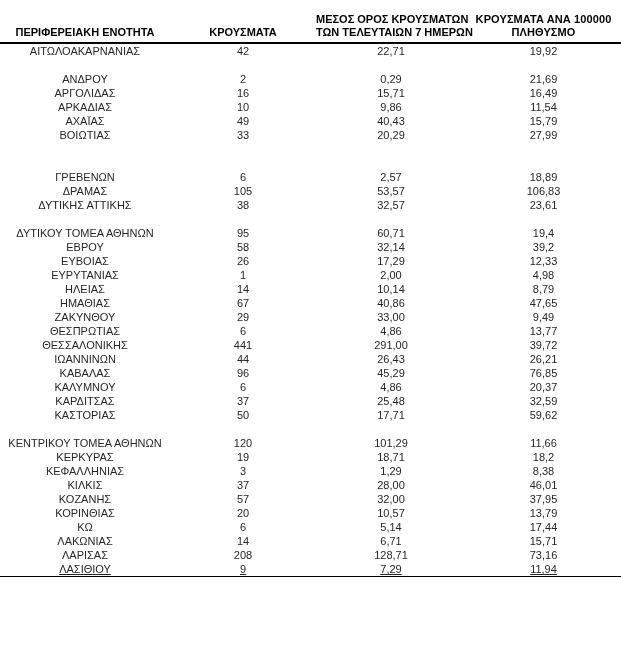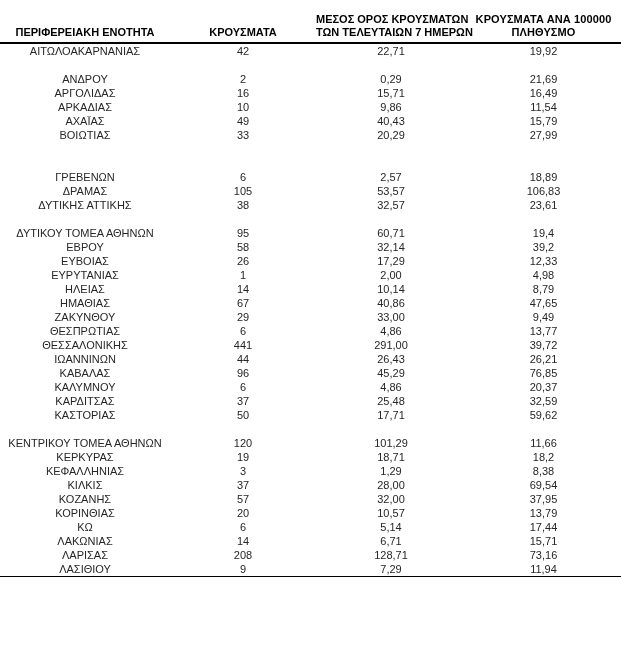--- a/index.html
+++ b/index.html
@@ -53,20 +53,21 @@
     text-align: center;
     color: #262626;
     white-space: nowrap;
     overflow: visible;
   }
   tr.spacer td {
     height: 14px;
   }
   tbody tr:last-child td {
     border-bottom: 1.5px solid #000000;
+    text-decoration: underline;
   }
 </style>
 </head>
 <body>
 
 <div class="page">
   <table class="cases-table">
     <colgroup>
       <col class="c1">
         <col class="c2">
@@ -262,21 +263,21 @@
         <tr>
     <td>ΚΕΦΑΛΛΗΝΙΑΣ</td>
     <td>3</td>
     <td>1,29</td>
     <td>8,38</td>
   </tr>
         <tr>
     <td>ΚΙΛΚΙΣ</td>
     <td>37</td>
     <td>28,00</td>
-    <td>69,54</td>
+    <td>46,01</td>
   </tr>
         <tr>
     <td>ΚΟΖΑΝΗΣ</td>
     <td>57</td>
     <td>32,00</td>
     <td>37,95</td>
   </tr>
         <tr>
     <td>ΚΟΡΙΝΘΙΑΣ</td>
     <td>20</td>

